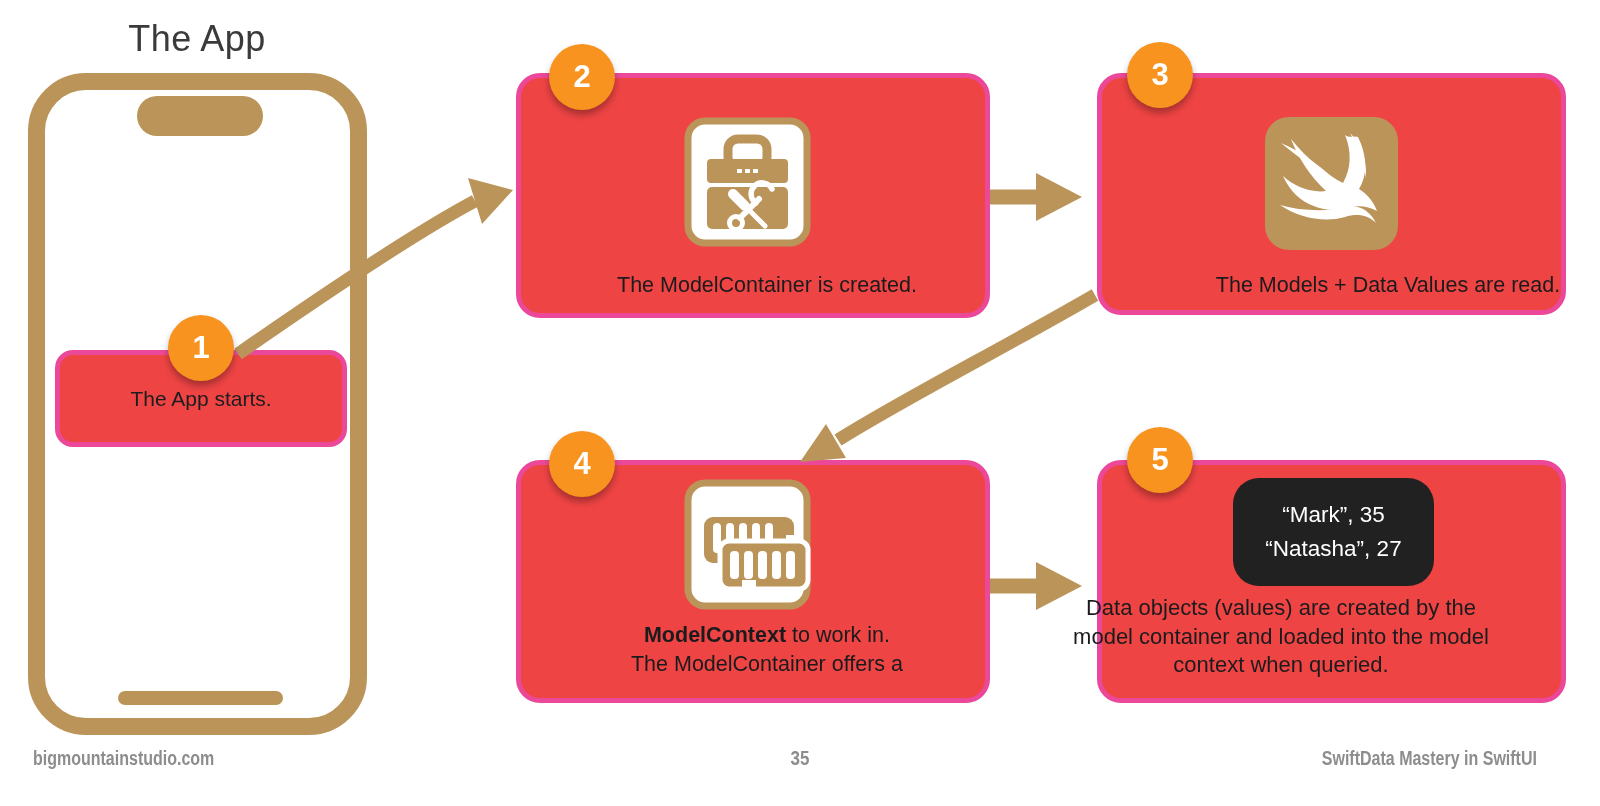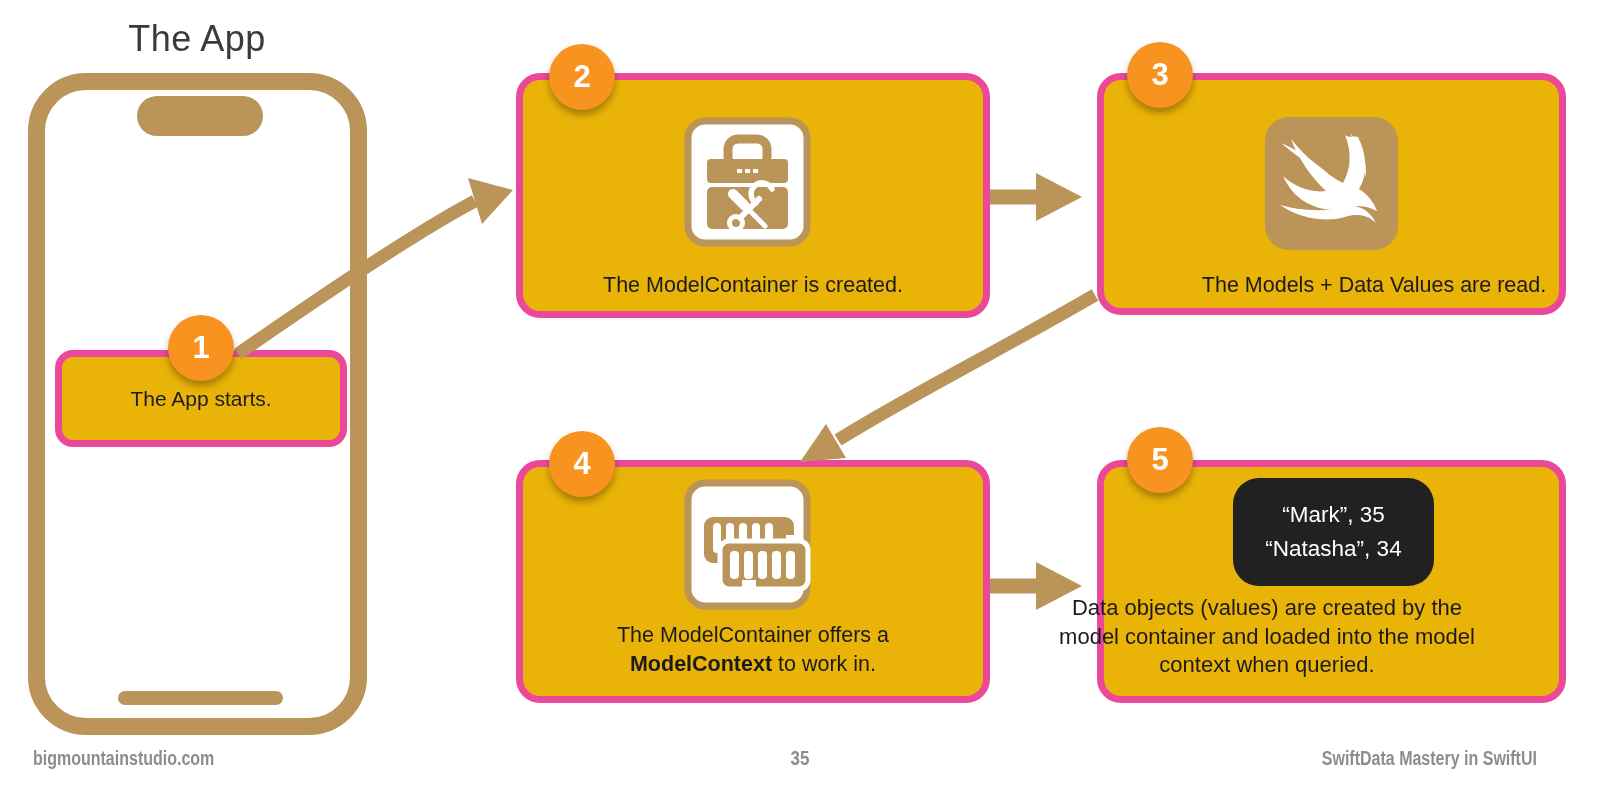--- a/index.html
+++ b/index.html
@@ -13,30 +13,30 @@
   }
   
   .phone{
     position:absolute;left:28px;top:73px;width:339px;height:662px;
     border:17px solid #BB945A;border-radius:58px;box-sizing:border-box;background:#fff;
   }
   .notch{position:absolute;left:137px;top:96px;width:126px;height:40px;border-radius:20px;background:#BB945A;}
   .homebar{position:absolute;left:118px;top:691px;width:165px;height:14px;border-radius:8px;background:#BB945A;}
   
   .box{
-    position:absolute;background:#eab308;border:7px solid #ec4899;border-radius:24px;
+    position:absolute;background:#ef4444;border:5px solid #ec4899;border-radius:24px;
     box-sizing:border-box;z-index:1;
   }
   .box1{left:55px;top:350px;width:292px;height:97px;border-radius:18px;
         display:flex;align-items:center;justify-content:center;font-size:21px;}
   .box2{left:516px;top:73px;width:474px;height:245px;}
   .box3{left:1097px;top:73px;width:469px;height:242px;}
   .box4{left:516px;top:460px;width:474px;height:243px;}
   .box5{left:1097px;top:460px;width:469px;height:243px;}
-  .boxtext{position:absolute;text-align:center;font-size:21.5px;color:#1b1b1d;z-index:2;}
+  .boxtext{position:absolute;text-align:center;font-size:21.5px;color:#1b1b1d;z-index:2;margin-left:14px;}
   .text2{left:516px;top:273px;width:474px;}
   .text3{left:1097px;top:273px;width:554px;}
   .text4{left:516px;top:621px;width:474px;line-height:29px;}
   .text5{left:1046px;top:594px;width:442px;font-size:22px;line-height:28.5px;}
   .codebox{
     position:absolute;left:1233px;top:478px;width:201px;height:108px;border-radius:26px;
     background:#212121;color:#fff;display:flex;flex-direction:column;align-items:center;
     justify-content:center;font-size:22.5px;line-height:34px;z-index:2;
   }
   
@@ -128,28 +128,28 @@
       <rect x="36" y="62" width="88" height="48" rx="9" fill="#BB945A" stroke="#fff" stroke-width="5"></rect>
       <rect x="46" y="72" width="9" height="28" rx="4" fill="#fff"></rect>
       <rect x="60" y="72" width="9" height="28" rx="4" fill="#fff"></rect>
       <rect x="74" y="72" width="9" height="28" rx="4" fill="#fff"></rect>
       <rect x="88" y="72" width="9" height="28" rx="4" fill="#fff"></rect>
       <rect x="102" y="72" width="9" height="28" rx="4" fill="#fff"></rect>
       <rect x="58" y="101" width="14" height="11" fill="#fff"></rect>
     </svg>
   </div>
   <div class="boxtext text4">
+    <div><span class="bold">ModelContext</span><span> to work in.</span></div>
     <div>The ModelContainer offers a</div>
-    <div><span class="bold">ModelContext</span><span> to work in.</span></div>
   </div>
 
   <div class="box box5"></div>
   <div class="codebox">
     <div>“Mark”, 35</div>
-    <div>“Natasha”, 34</div>
+    <div>“Natasha”, 27</div>
   </div>
   <div class="boxtext text5">Data objects (values) are created by the model container and loaded into the model context when queried.</div>
 
   <svg class="arrows" viewBox="0 0 1600 806">
     <g>
       <path d="M238 354 C 330 290, 420 230, 475 201" fill="none" stroke="#BB945A" stroke-width="13"></path>
       <polygon points="513,190 468,178 482,224" fill="#BB945A"></polygon>
     </g>
     <g>
       <line x1="990" y1="197" x2="1036" y2="197" stroke="#BB945A" stroke-width="15"></line>

